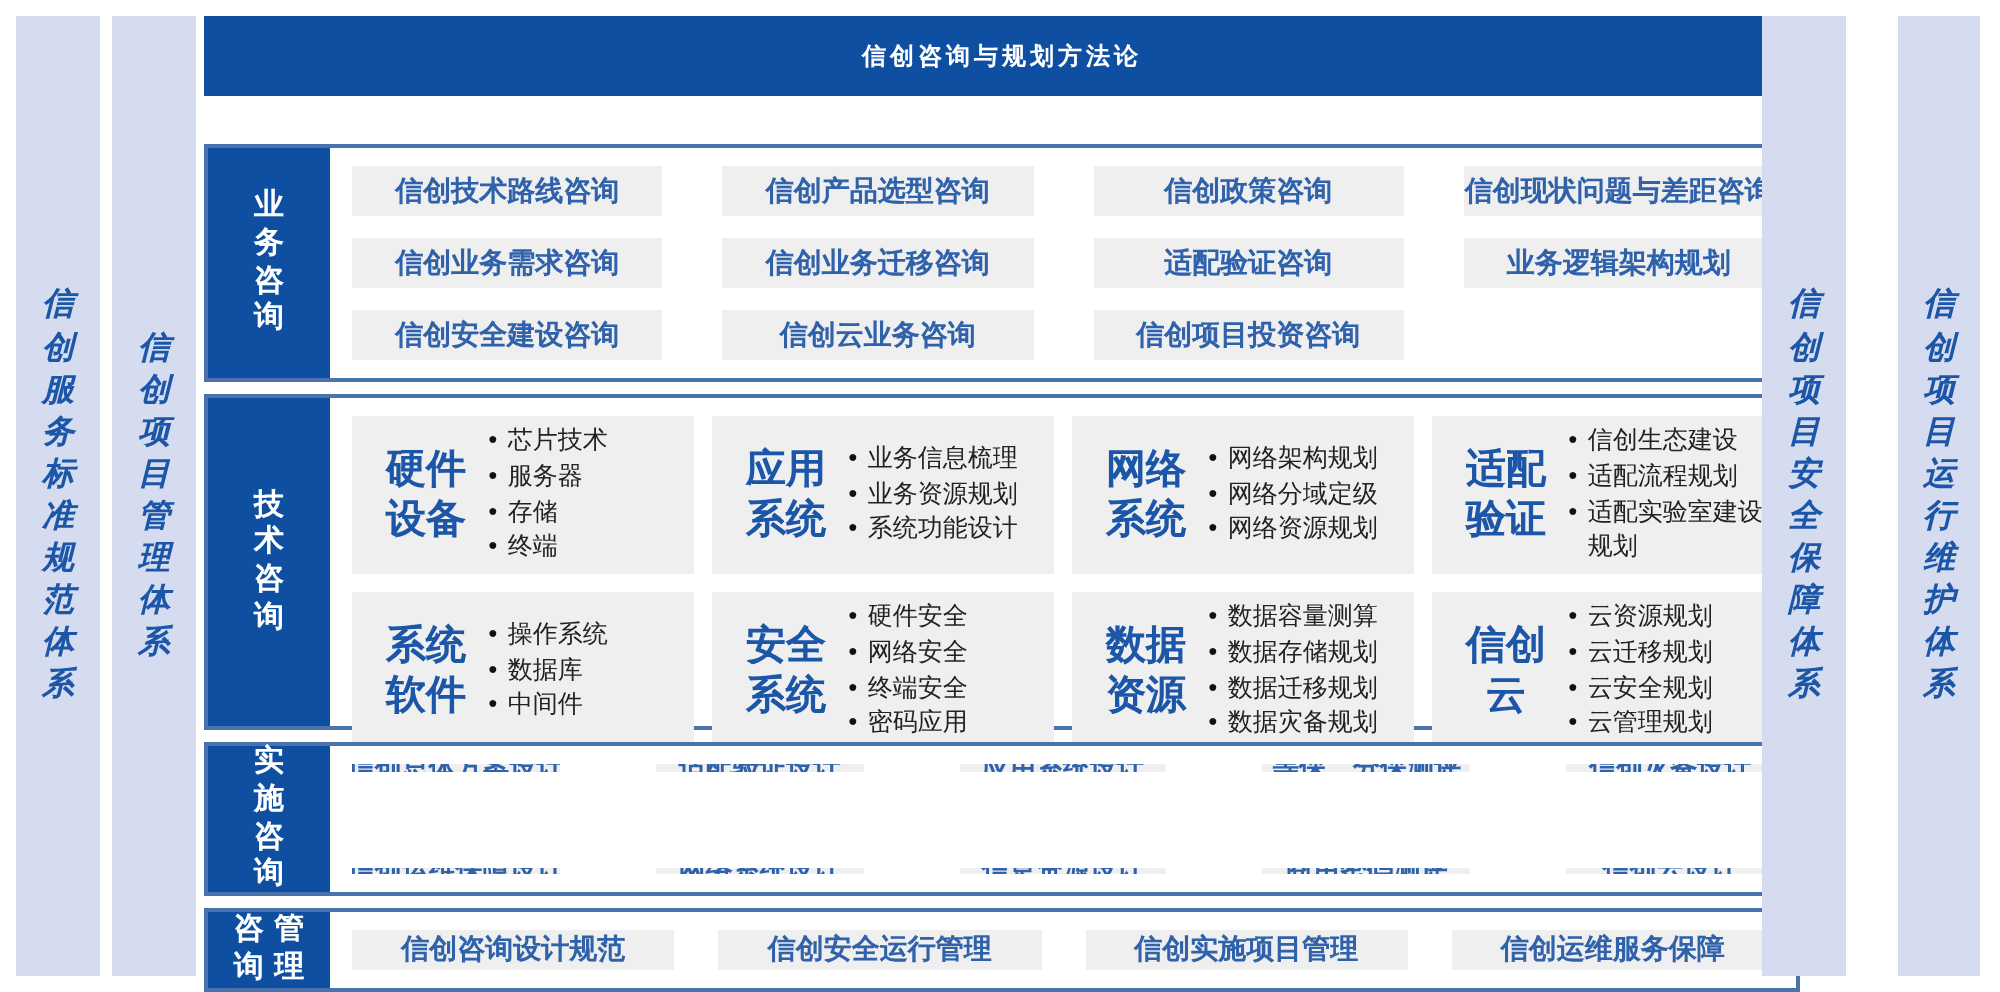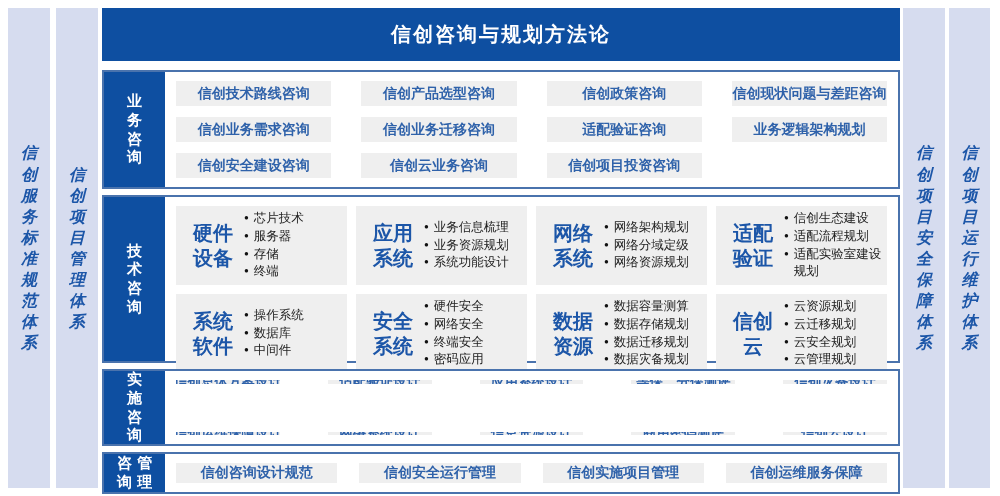--- a/index.html
+++ b/index.html
@@ -12,33 +12,33 @@
     position: absolute; top: 8px; height: 480px; width: 42px;
     background: #d6dcef;
     display: flex; align-items: center; justify-content: center;
   }
   .side-bar .vtext {
     width: 1.3em; font-size: 16px; font-weight: bold; font-style: italic;
     color: #1c56a8; text-align: center; line-height: 1.32; word-break: break-all;
   }
   .bar-l1 { left: 8px; }
   .bar-l2 { left: 56px; }
-  .bar-r1 { left: 903px; }
+  .bar-r1 { left: 881px; }
   .bar-r2 { left: 949px; width: 41px; }
 
   
   .main {
     position: absolute; left: 102px; top: 8px; width: 798px; height: 480px;
     display: flex; flex-direction: column;
   }
   .title-bar {
-    height: 53px; background: #0e4fa1; color: #ffffff;
+    height: 40px; background: #0e4fa1; color: #ffffff;
     display: flex; align-items: center; justify-content: center;
-    font-size: 20px; font-weight: bold; letter-spacing: 2px;
-    margin-bottom: 9px; flex: none;
+    font-size: 12px; font-weight: bold; letter-spacing: 2px;
+    margin-bottom: 24px; flex: none;
   }
   .section {
     border: 2px solid #4a73ad; background: #ffffff;
     display: flex; flex-direction: row; margin-bottom: 6px; flex: none;
   }
   .section:last-child { margin-bottom: 0; }
   .sec-label {
     width: 61px; flex: none; background: #0e4fa1; color: #ffffff;
     display: flex; align-items: center; justify-content: center; gap: 3px;
   }

